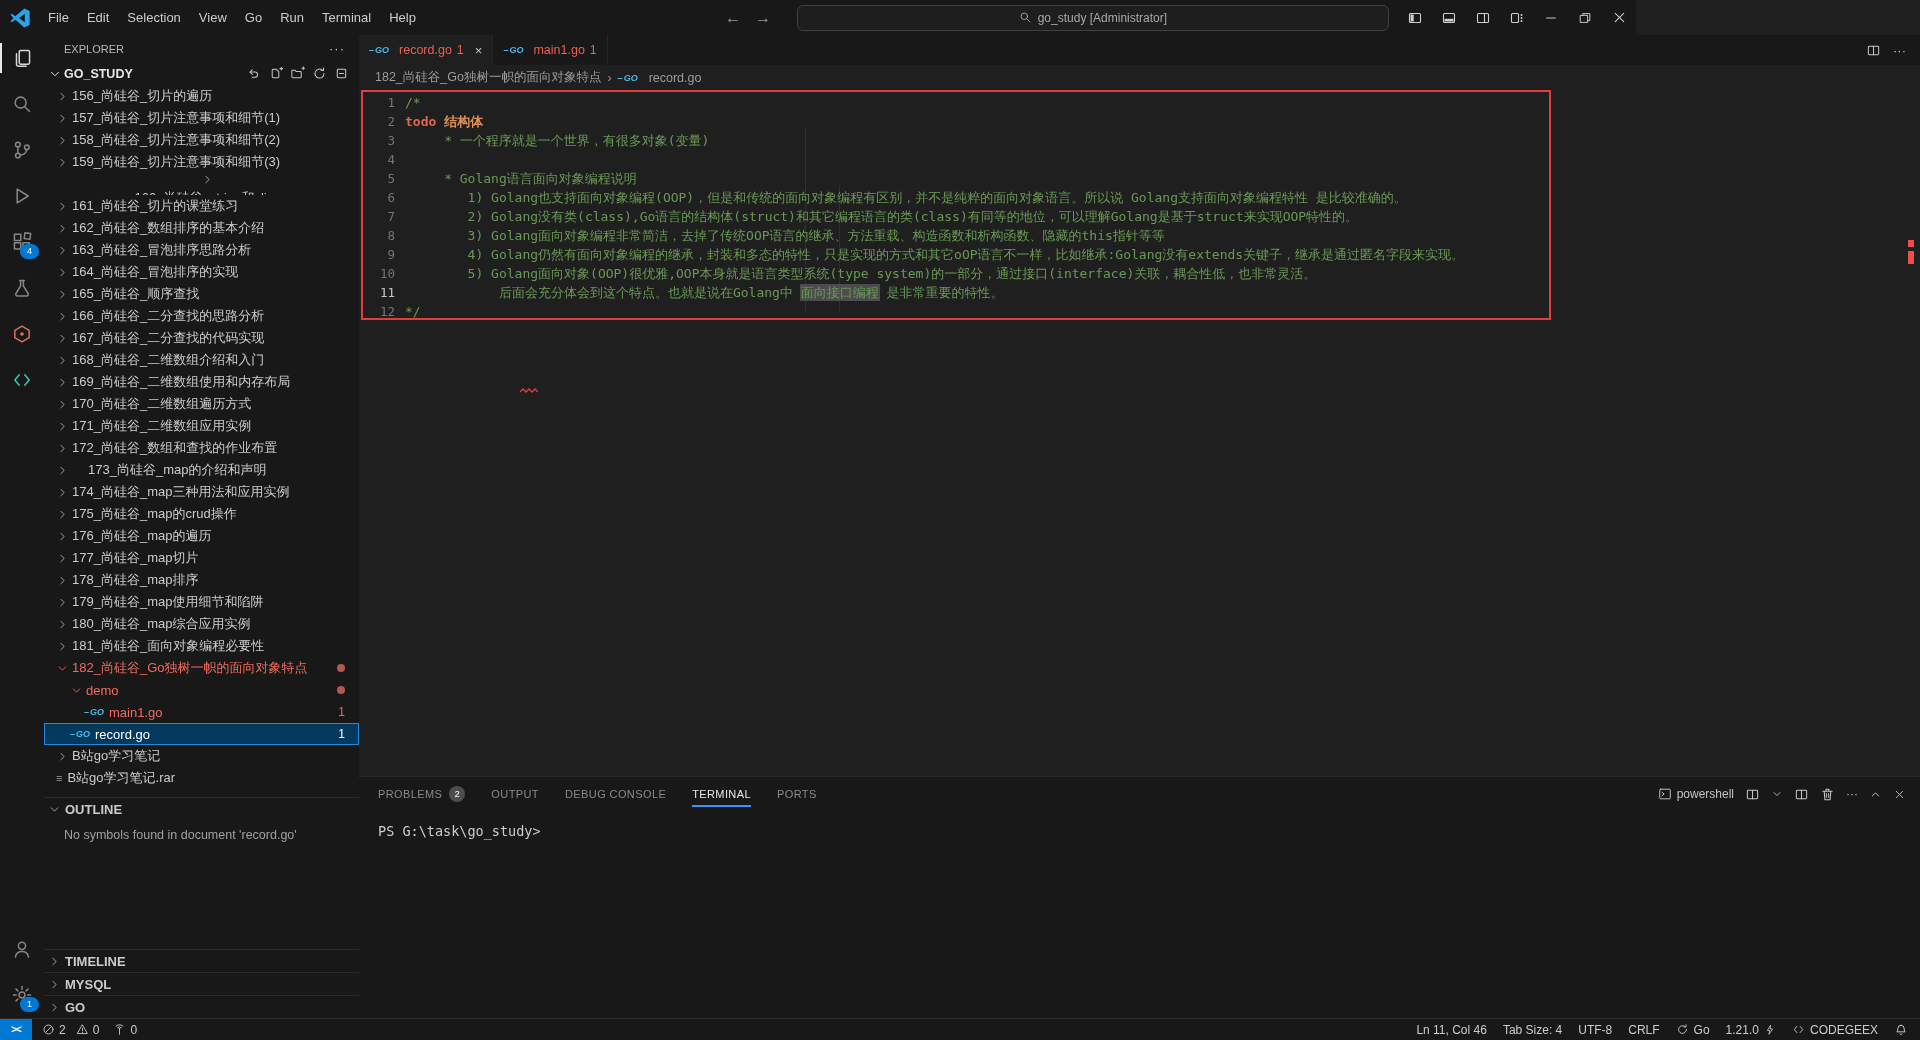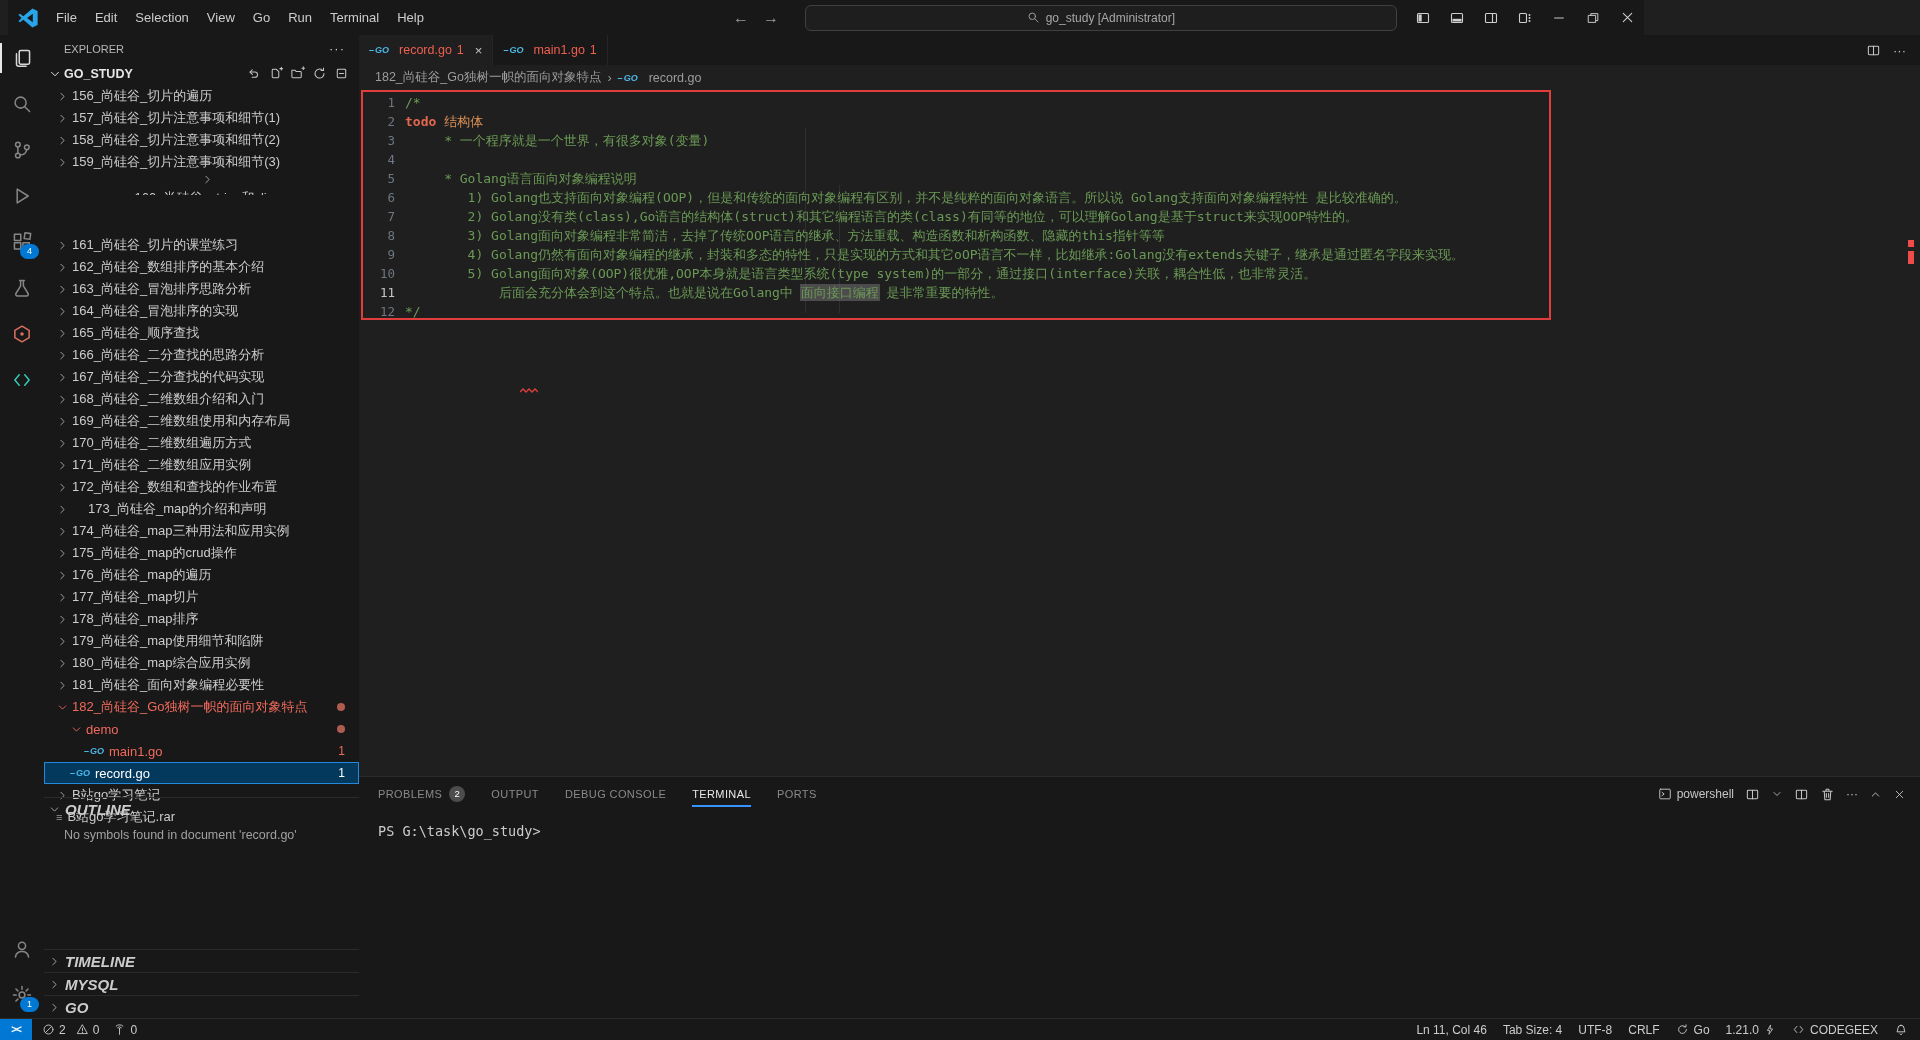--- a/index.html
+++ b/index.html
@@ -6,21 +6,21 @@
   #root{position:relative;width:1920px;height:1040px;background:#1f1f1f;overflow:hidden;
         font-family:"Liberation Sans",sans-serif;color:#cccccc;font-size:13px;
         -webkit-font-smoothing:antialiased;}
   .abs{position:absolute;}
   svg.ic{display:block;}
   svg.ic *{stroke:currentColor;fill:none;stroke-width:1.1;stroke-linecap:round;stroke-linejoin:round;}
   svg.ic .fill{fill:currentColor;stroke:none;}
 
   
   #titlebar{left:0;top:0;width:1636px;height:35px;background:#181818;border-bottom:1px solid #2b2b2b;
-            display:flex;align-items:center;margin-left:8px;}
+            display:flex;align-items:center;}
   #vscode-logo{width:22px;height:22px;margin:0 8px 0 9px;}
   .menu-item{padding:0 9px;height:24px;line-height:24px;border-radius:5px;color:#cccccc;cursor:default;}
   #nav-arrows{display:flex;gap:14px;margin-left:300px;color:#9a9a9a;font-size:16px;}
   #searchbox{width:590px;height:24px;margin-left:26px;background:#1e1e1e;border:1px solid #404040;
              border-radius:6px;display:flex;align-items:center;justify-content:center;gap:6px;
              color:#a8a8a8;font-size:12px;}
   #win-icons{margin-left:auto;display:flex;align-items:center;color:#cfcfcf;}
   #win-icons .wbtn{width:34px;height:35px;display:flex;align-items:center;justify-content:center;}
 
   
@@ -54,21 +54,21 @@
   .trow.sel .lab{color:#ffffff;}
   .tbadge{position:absolute;right:14px;top:0;height:22px;display:flex;align-items:center;font-size:12px;color:#ef6a5c;}
   .tbadge.white{color:#ffffff;}
   .tdot{width:8px;height:8px;border-radius:4px;background:#b05b50;}
   .goicon{font-family:"Liberation Sans",sans-serif;font-style:italic;font-weight:bold;font-size:9px;
           color:#4db8e8;margin-right:5px;letter-spacing:0;}
   .goicon::before{content:"–";margin-right:1px;}
   .raricon{color:#9a9a9a;margin-right:5px;font-size:11px;}
   #outline-sec{position:absolute;left:0;top:762px;width:100%;}
   .side-sec-head{height:22px;display:flex;align-items:center;border-top:1px solid #2b2b2b;
-                 font-weight:bold;font-size:15px;color:#cccccc;font-style:italic;}
+                 font-weight:bold;font-size:13px;color:#cccccc;}
   .side-sec-head .chev{margin:0 4px 0 4px;color:#b0b0b0;}
   #outline-empty{margin:8px 0 0 20px;color:#a0a0a0;font-size:12.5px;}
   #bottom-secs{position:absolute;left:0;bottom:0;width:100%;}
 
   
   #tabbar{left:359px;top:35px;width:1561px;height:30px;background:#181818;display:flex;}
   .etab{height:30px;display:flex;align-items:center;padding:0 10px;border-right:1px solid #252525;
         background:#181818;color:#ef5f50;font-size:12.5px;gap:5px;}
   .etab.active{background:#1f1f1f;}
   .etab .num{color:#ef5f50;}
@@ -78,21 +78,21 @@
                color:#9d9d9d;font-size:12.5px;gap:6px;padding-left:16px;box-sizing:border-box;}
   #editor{left:359px;top:90px;width:1549px;height:686px;background:#1f1f1f;overflow:hidden;}
   .cline{position:absolute;left:0;height:19px;line-height:19px;white-space:pre;
          font-family:"DejaVu Sans Mono",monospace;font-size:13px;}
   .cline .lnum{position:absolute;left:0;width:36px;text-align:right;color:#6e7681;
                font-family:"DejaVu Sans Mono",monospace;font-size:12.5px;}
   .cline.activeln .lnum{color:#c6c6c6;}
   .cline .ctext{position:absolute;left:46px;top:0;}
   .tok-comment{color:#6a9955;}
   .tok-todo{color:#e2674e;font-weight:bold;}
-  .tok-struct{color:#dd9157;font-weight:normal;}
+  .tok-struct{color:#dd9157;font-weight:bold;}
   .tok-hl{color:#6a9955;background:rgba(130,130,130,.45);outline:1px solid rgba(160,160,160,.35);}
   #redbox{left:361px;top:90px;width:1190px;height:230px;border:2px solid #e13d3d;box-sizing:border-box;
           pointer-events:none;}
   .iguide{position:absolute;width:1px;background:#2f2f2f;}
   #ovr{left:1906px;top:90px;width:10px;height:686px;}
   .ovr-mark{position:absolute;left:2px;width:6px;background:#f14c4c;}
 
   
   #panel{left:359px;top:776px;width:1561px;height:242px;background:#181818;border-top:1px solid #2b2b2b;box-sizing:border-box;}
   #panel-head{height:34px;display:flex;align-items:center;}
@@ -330,21 +330,21 @@
           <span class="lab">159_尚硅谷_切片注意事项和细节(3)</span>
         </div>
         <div class="trow" style="padding-left: 12px; flex-direction: column;">
           <span class="chev">
             <svg class="ic" width="13" height="13" viewBox="0 0 16 16" style="transform:rotate(-90deg)">
               <path d="M4 6l4 4 4-4"></path>
             </svg>
           </span>
           <span class="lab">160_尚硅谷_string和slice</span>
         </div>
-        <div class="trow" style="padding-left: 12px; margin-top: 39px;">
+        <div class="trow" style="padding-left: 12px;">
           <span class="chev">
             <svg class="ic" width="13" height="13" viewBox="0 0 16 16" style="transform:rotate(-90deg)">
               <path d="M4 6l4 4 4-4"></path>
             </svg>
           </span>
           <span class="lab">161_尚硅谷_切片的课堂练习</span>
         </div>
         <div class="trow" style="padding-left: 12px;">
           <span class="chev">
             <svg class="ic" width="13" height="13" viewBox="0 0 16 16" style="transform:rotate(-90deg)">

